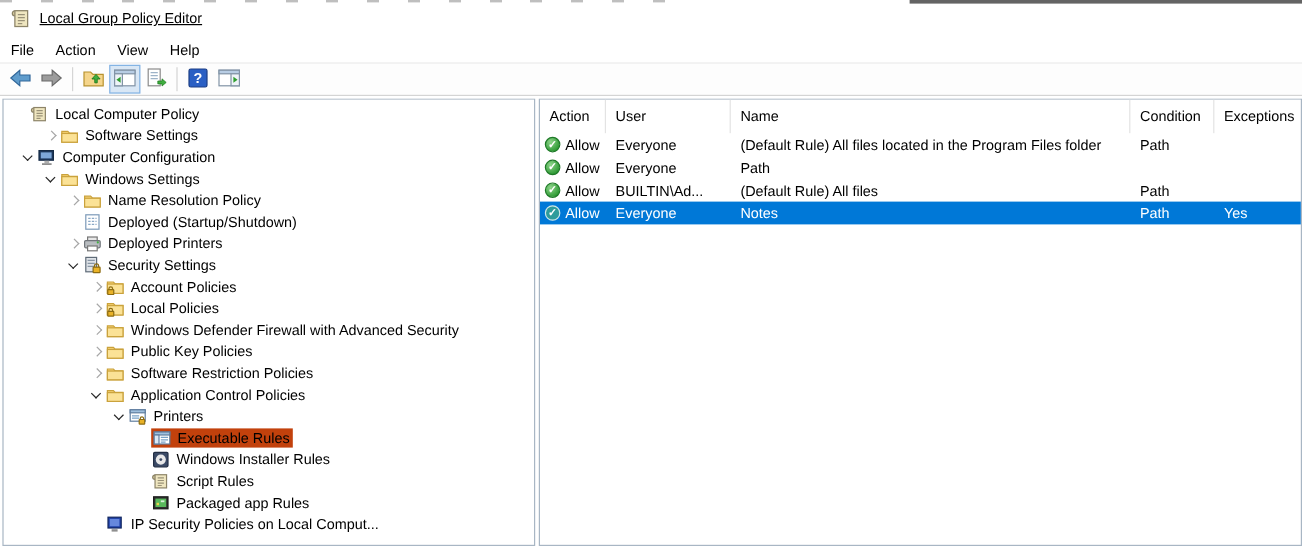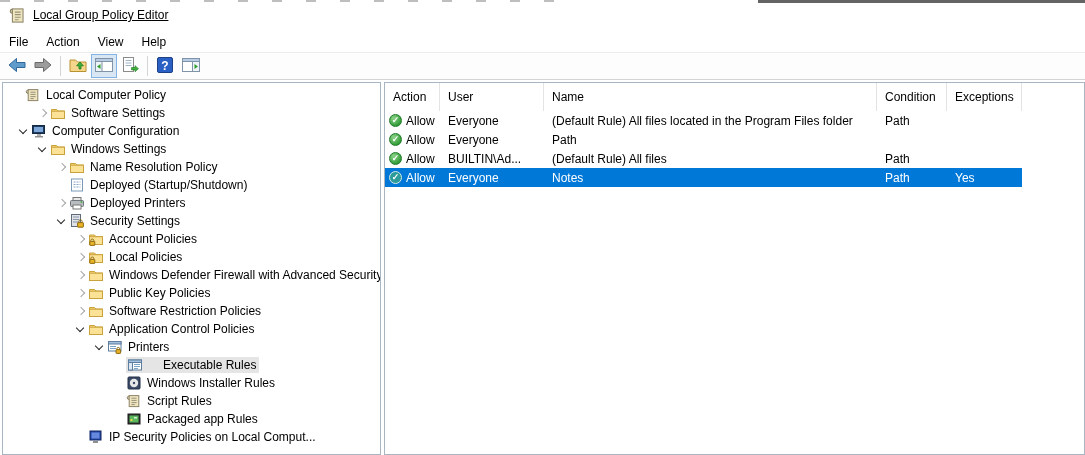--- a/index.html
+++ b/index.html
@@ -24,34 +24,34 @@
   
   .toolbar { height:28px; display:flex; align-items:center; padding-left:4px;
     background:#fdfdfd; border-top:1px solid #ececec; border-bottom:1px solid #d4d4d4; }
   .tbtn { width:26px; height:24px; display:flex; align-items:center; justify-content:center; border:1px solid transparent; }
   .tbtn.active { background:#d9e7f5; border:1px solid #84b4e4; }
   .tsep { width:1px; height:20px; background:#d5d5d5; margin:0 4px; }
 
   
   .main { position:absolute; top:82px; left:0; right:0; bottom:0; display:flex; overflow:hidden; }
   .panel { background:#fff; border:1px solid #a8b6c4; overflow:hidden; }
-  .tree-panel { margin-left:2px; width:379px; flex:0 0 auto; padding-top:3px;text-align:right; }
+  .tree-panel { margin-left:2px; width:444px; flex:0 0 auto; padding-top:3px;text-align:right; }
   .list-panel { margin-left:3px; flex:1 1 auto; }
 
   
   .trow { height:18px; display:flex; align-items:center; white-space:nowrap; cursor:default; }
   .chev { width:16px; height:16px; flex:0 0 auto; position:relative; }
   .chev.right::before { content:""; position:absolute; top:5px; left:6px; width:5px; height:5px;
       border-top:1px solid #a6a6a6; border-right:1px solid #a6a6a6; transform:rotate(45deg); }
   .chev.down::before { content:""; position:absolute; top:4px; left:5px; width:5px; height:5px;
       border-top:1px solid #262626; border-right:1px solid #262626; transform:rotate(135deg); }
   .ticon { width:16px; height:16px; margin-right:2px; flex:0 0 auto; }
   .ticon svg { display:block; }
   .tlabel { padding:1px 3px; }
-  .hl { background:#e5e5e5; display:flex; align-items:center;gap:15px; }
+  .hl { background:#c2410c; display:flex; align-items:center; }
   .hl .ticon { margin-left:1px; }
 
   
   .lheader { display:grid; grid-template-columns:55px 104px 333px 70px 75px; height:28px; }
   .hcell { display:flex; align-items:center; padding-left:8px; border-right:1px solid #e3e3e3; cursor:default; }
   .lrow { display:grid; grid-template-columns:55px 104px 333px 70px 75px; height:19px; width:637px; }
   .lcell { display:flex; align-items:center; padding-left:8px; overflow:hidden; white-space:nowrap; }
   .lcell.action { padding-left:4px; }
   .allow-ico { width:13px; height:13px; border-radius:50%; margin-right:4px; flex:0 0 auto;
       background:radial-gradient(circle at 35% 30%, #8ed48a, #2f9a35 75%);

